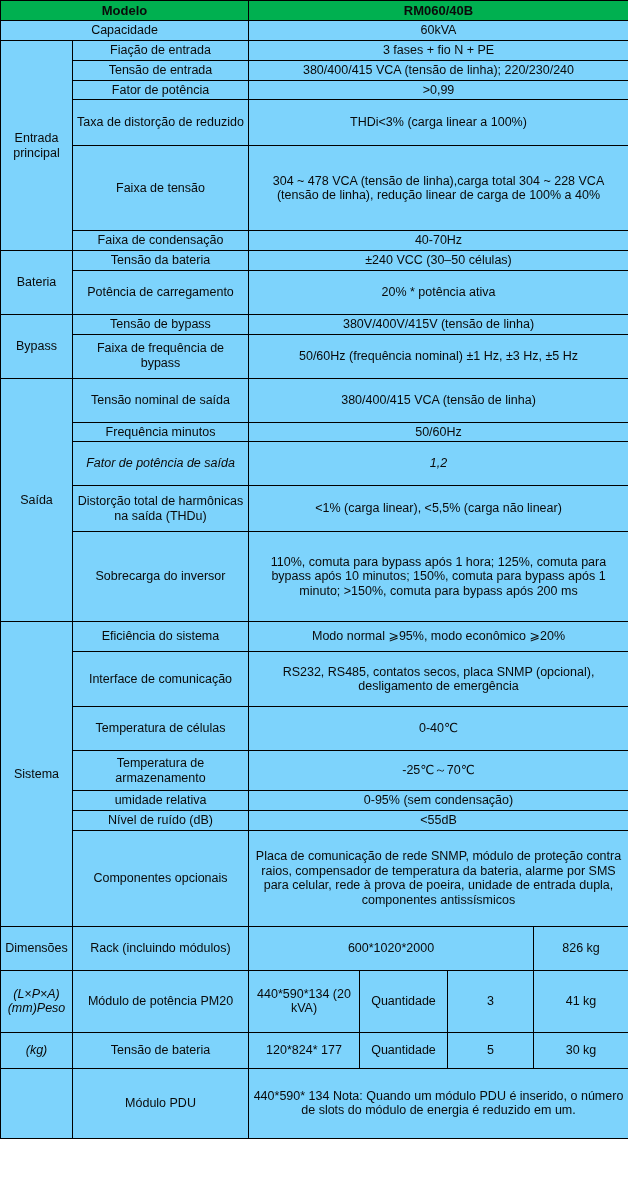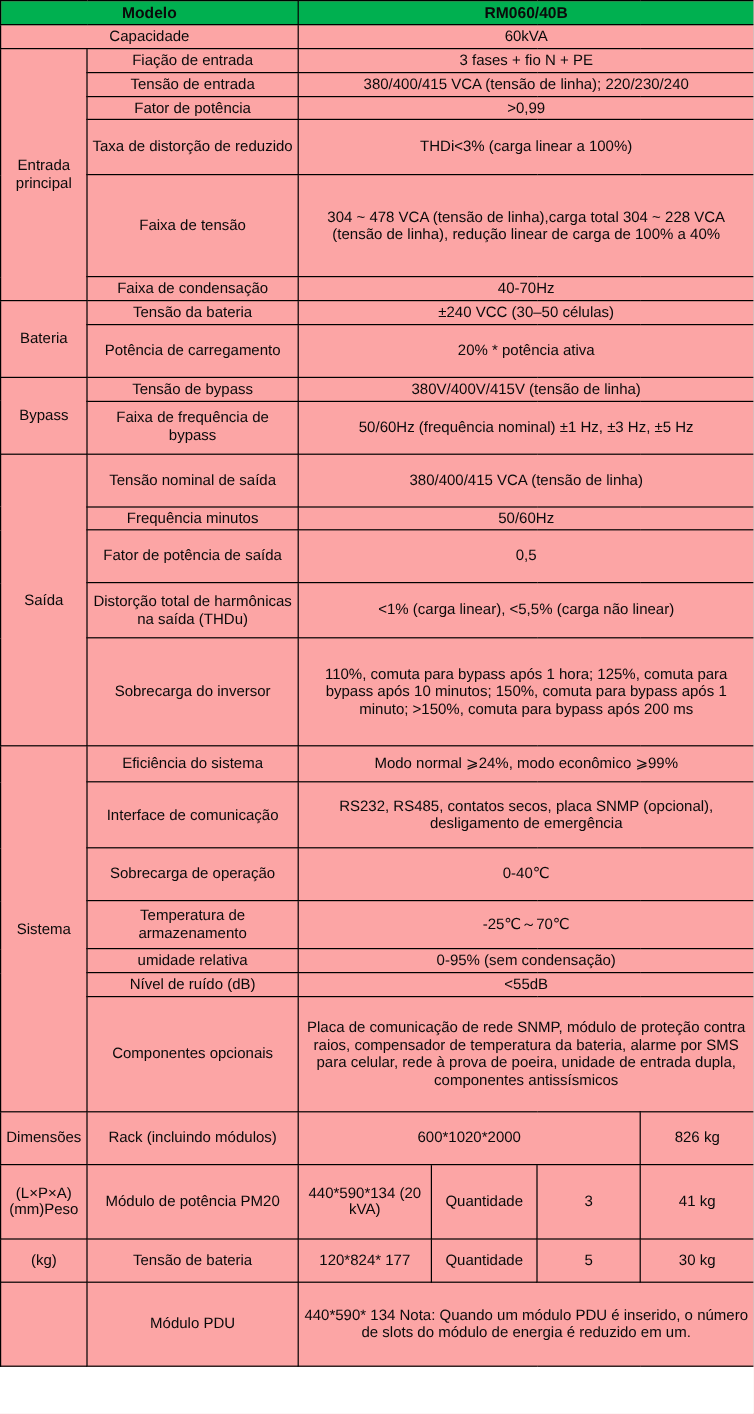--- a/index.html
+++ b/index.html
@@ -12,21 +12,21 @@
     height:1178px;
     position:relative;
     overflow:hidden;
     background:#ffffff;
     box-sizing:border-box;
   }
   table.spec{
     width:628px;
     border-collapse:collapse;
     table-layout:fixed;
-    background:#fca5a5;
+    background:#7dd3fc;
     padding-left:12px;
   }
   table.spec td,table.spec th{
     border:1px solid #000000;
     padding:2px 3px;
     font-size:12.5px;
     line-height:1.18;
     text-align:center;
     vertical-align:middle;
     color:#0a0a0a;
@@ -43,21 +43,21 @@
   .hdr{
     background:#00B050;
     color:#000000;
   }
   .grp{
     border-left:1px solid #000000;
   }
   .thick-top{border-top:2px solid #000000;}
   .thick-bot{border-bottom:2px solid #000000;}
   .softb{border-bottom:1px solid #d8d8d8;}
-  .softt{border-top:1px solid #d8d8d8;}
+  .softt{border-top:1px solid #d8d8d8;font-style:italic;}
   
   col.c-grp{width:72px;}
   col.c-item{width:176px;}
   col.c-a{width:111px;}
   col.c-b{width:88px;}
   col.c-c{width:86px;}
   col.c-d{width:95px;}
 </style>
 </head>
 <body>
@@ -132,44 +132,44 @@
 
       <tr style="height:44px;">
         <td rowspan="5" class="grp thick-top">Saída</td>
         <td class="thick-top">Tensão nominal de saída</td>
         <td class="thick-top" colspan="4">380/400/415 VCA (tensão de linha)</td>
       </tr>
       <tr>
         <td>Frequência minutos</td>
         <td colspan="4">50/60Hz</td>
       </tr>
-      <tr style="height:44px;">
+      <tr style="height:44px;font-style:italic;">
         <td>Fator de potência de saída</td>
-        <td colspan="4">0,5</td>
+        <td colspan="4">1,2</td>
       </tr>
       <tr style="height:46px;">
         <td>Distorção total de harmônicas na saída (THDu)</td>
         <td colspan="4">&lt;1% (carga linear), &lt;5,5% (carga não linear)</td>
       </tr>
       <tr style="height:90px;">
         <td>Sobrecarga do inversor</td>
         <td colspan="4">110%, comuta para bypass após 1 hora; 125%, comuta para bypass após 10 minutos; 150%, comuta para bypass após 1 minuto; &gt;150%, comuta para bypass após 200 ms</td>
       </tr>
 
       <tr style="height:30px;">
         <td rowspan="7" class="grp thick-top">Sistema</td>
         <td class="thick-top">Eficiência do sistema</td>
-        <td class="thick-top" colspan="4">Modo normal ⩾24%, modo econômico ⩾99%</td>
+        <td class="thick-top" colspan="4">Modo normal ⩾95%, modo econômico ⩾20%</td>
       </tr>
       <tr style="height:55px;">
         <td>Interface de comunicação</td>
         <td colspan="4">RS232, RS485, contatos secos, placa SNMP (opcional), desligamento de emergência</td>
       </tr>
       <tr style="height:44px;">
-        <td>Sobrecarga de operação</td>
+        <td>Temperatura de células</td>
         <td colspan="4">0-40℃</td>
       </tr>
       <tr style="height:40px;">
         <td>Temperatura de armazenamento</td>
         <td colspan="4">-25℃～70℃</td>
       </tr>
       <tr>
         <td>umidade relativa</td>
         <td colspan="4">0-95% (sem condensação)</td>
       </tr>

